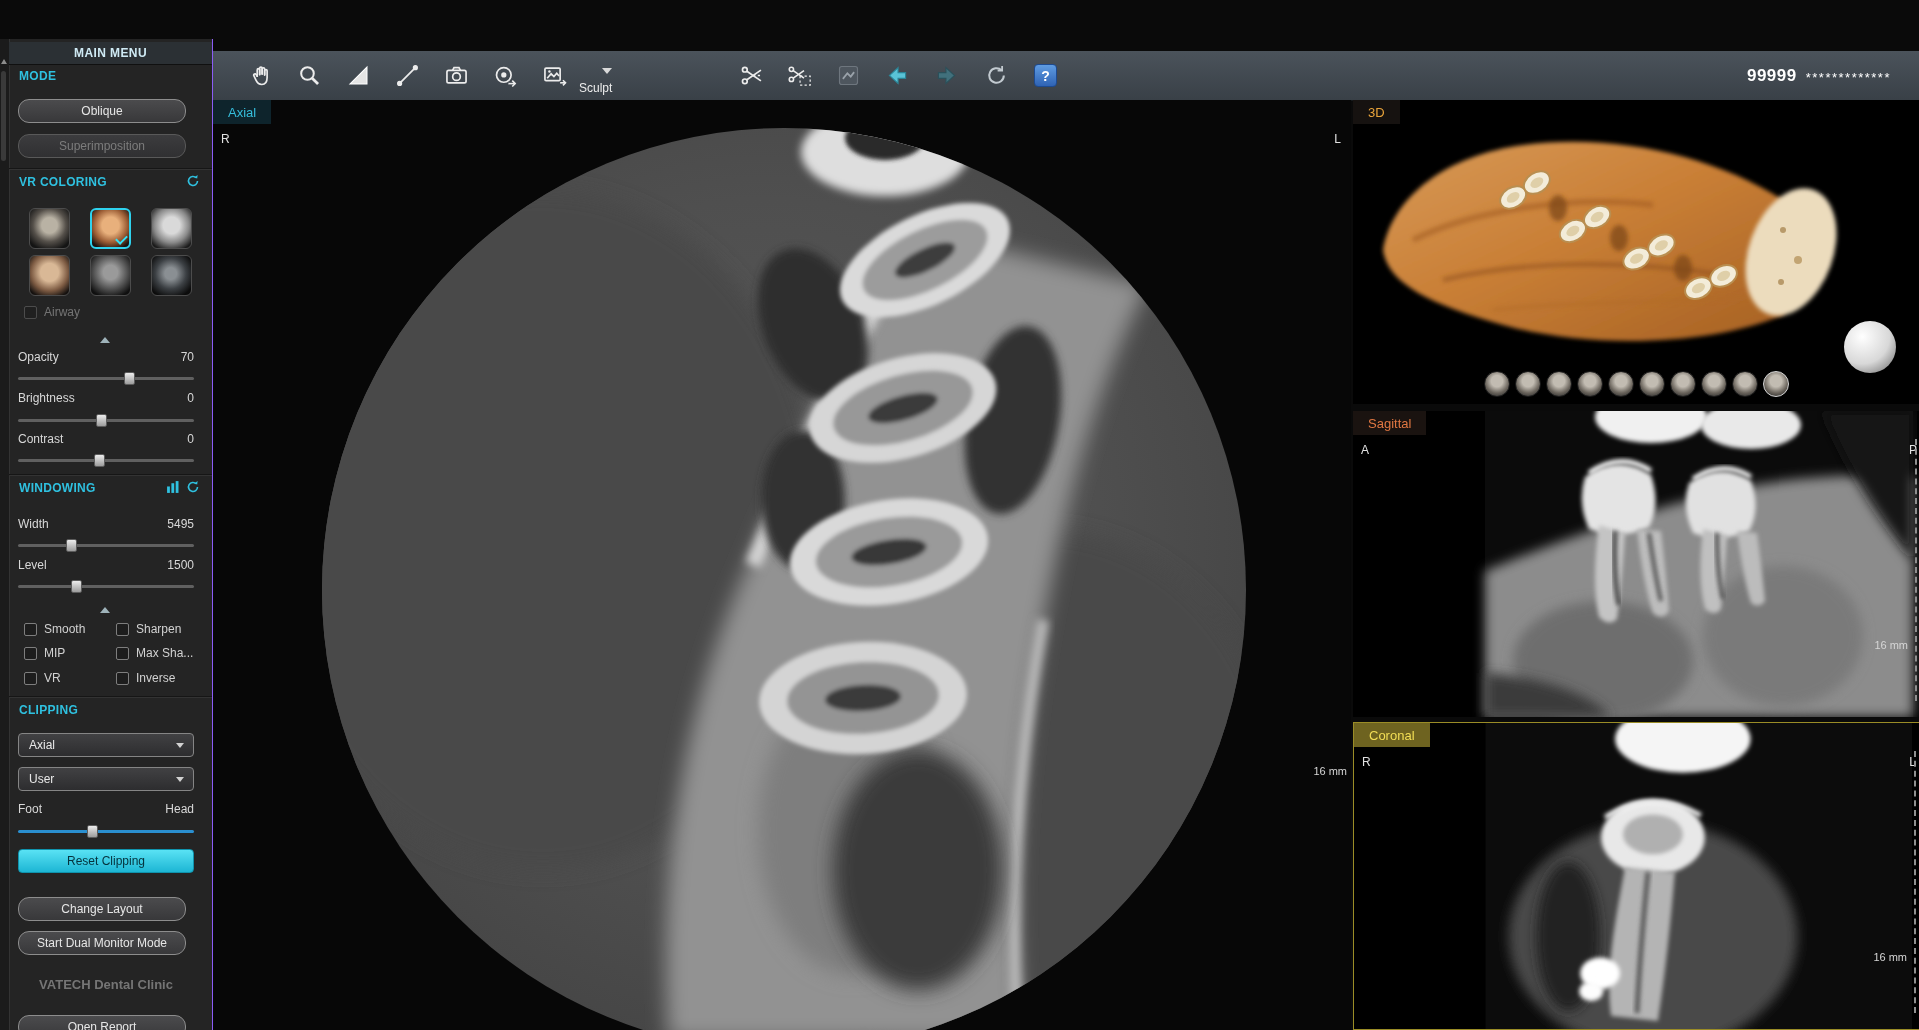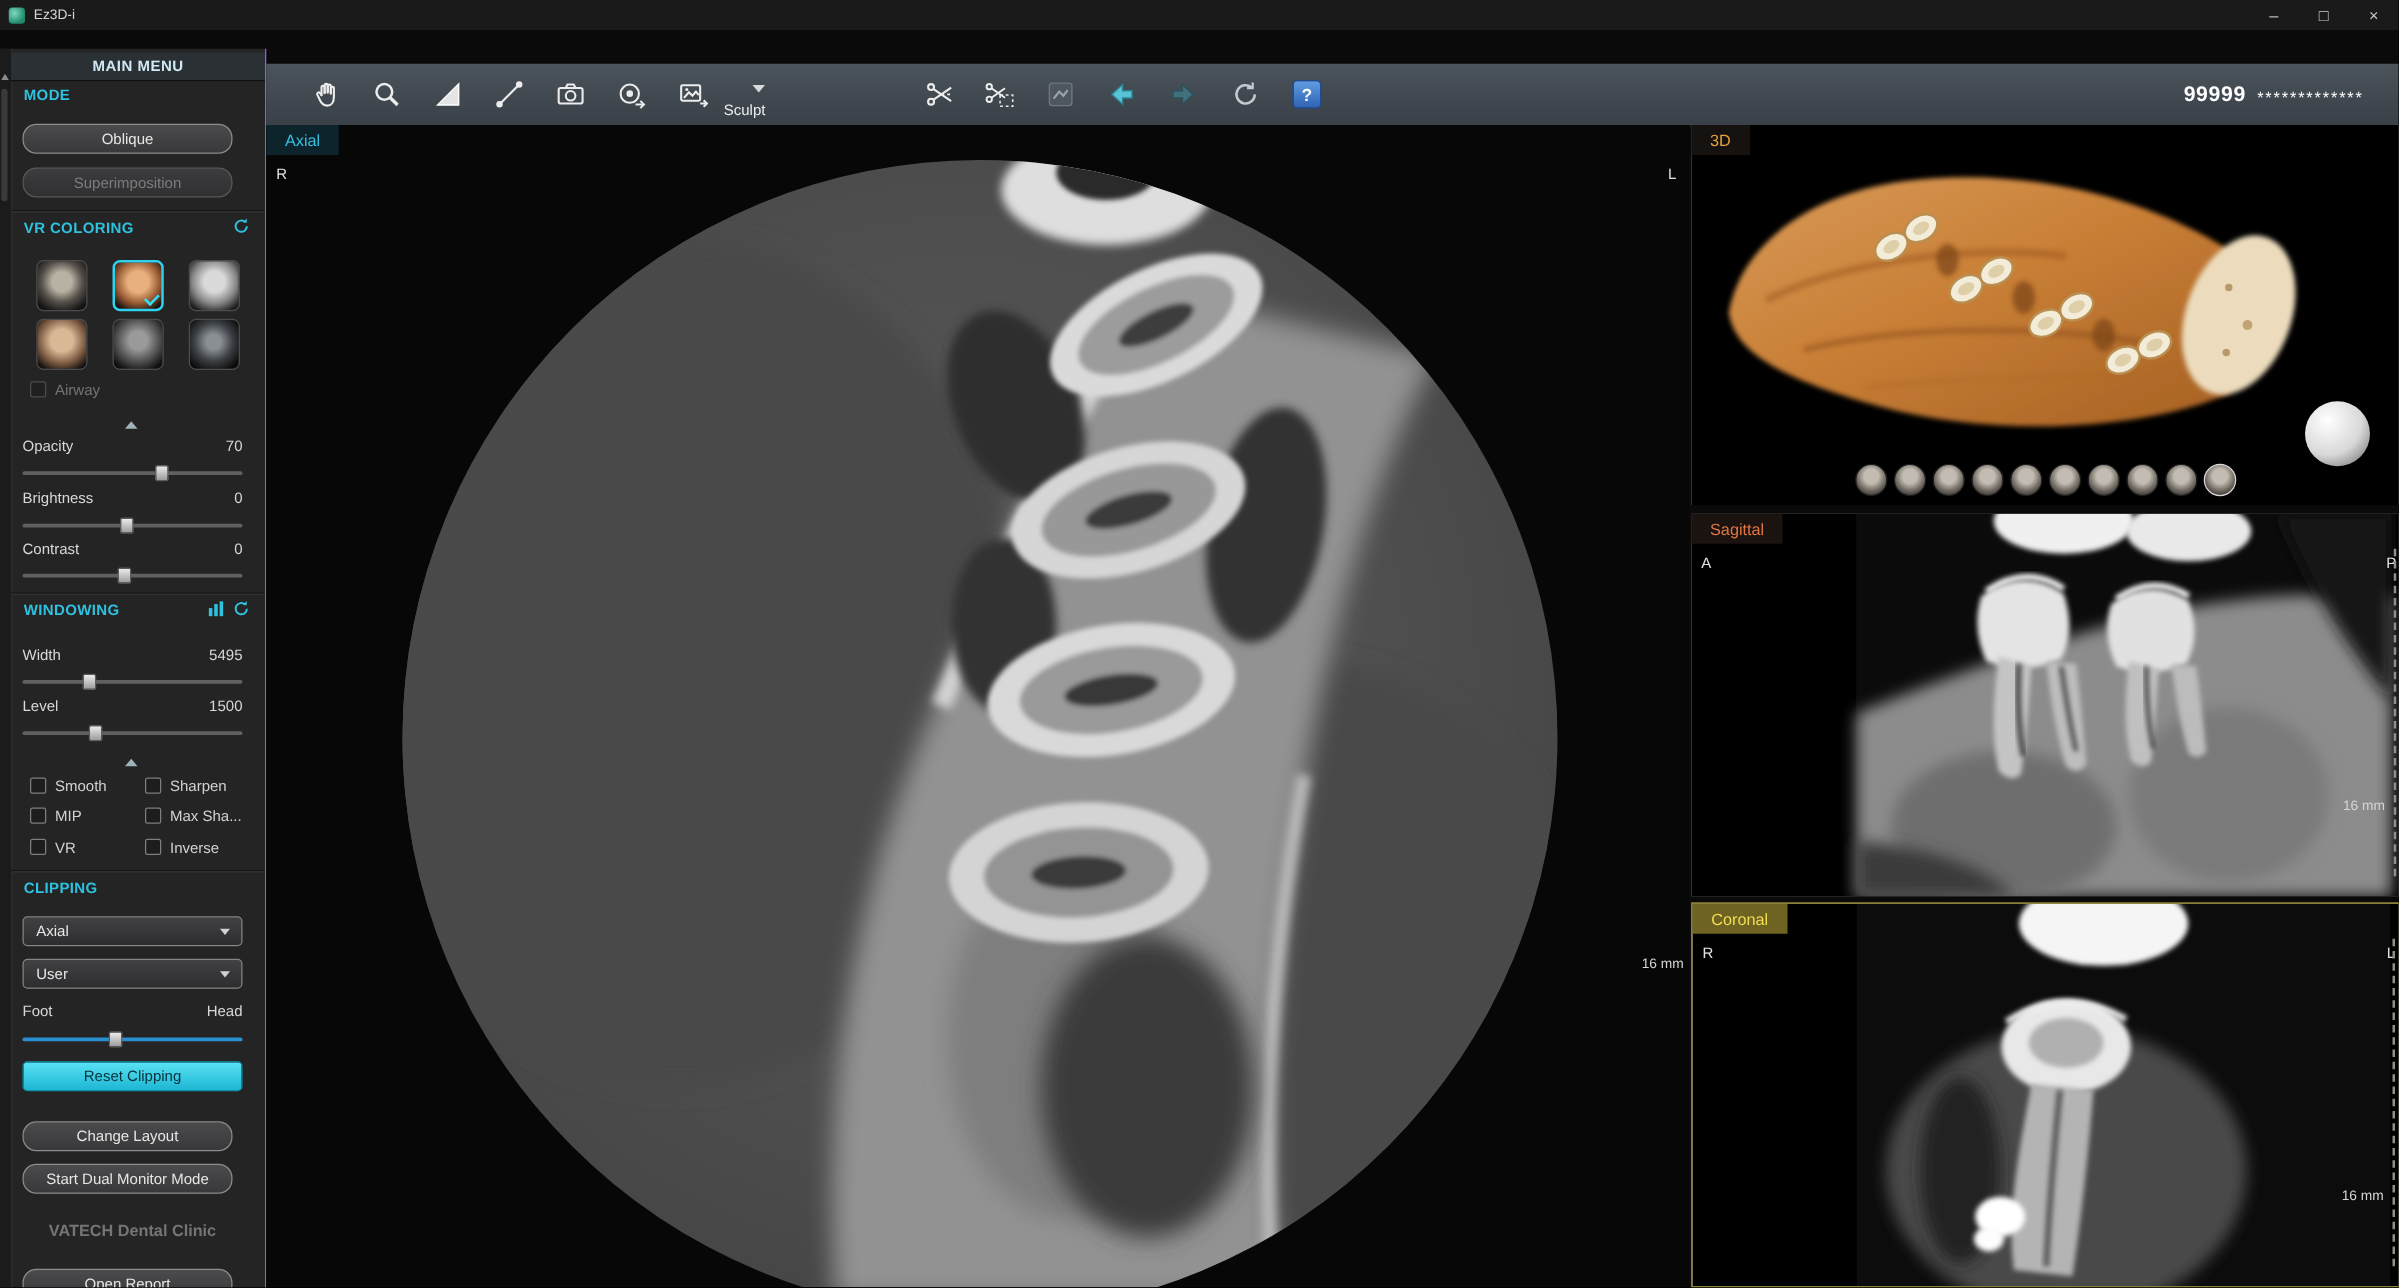--- a/index.html
+++ b/index.html
@@ -23,21 +23,21 @@
   .hicon{position:absolute;width:14px;height:14px;}
   .thumb{position:absolute;width:41px;height:41px;border-radius:6px;border:1px solid #4c4c4c;background:#101010;overflow:hidden;box-sizing:border-box;}
   .thumb.sel{border:2px solid #2fd2ee;}
   .t1{background:radial-gradient(circle at 50% 42%,#b9b2a4 0 26%,#55504a 55%,#141414 85%);}
   .t2{background:radial-gradient(circle at 50% 42%,#e8b07c 0 30%,#9a5c34 60%,#1a1210 88%);}
   .t3{background:radial-gradient(circle at 50% 42%,#d9d9d9 0 28%,#8a8a8a 58%,#1c1c1c 88%);}
   .t4{background:radial-gradient(circle at 50% 42%,#d9b896 0 30%,#7c5a42 62%,#161210 88%);}
   .t5{background:radial-gradient(circle at 50% 42%,#9a9a9a 0 24%,#4e4e4e 58%,#101010 86%);}
   .t6{background:radial-gradient(circle at 48% 45%,#8a8f93 0 20%,#3c4044 52%,#0c0c0c 84%);}
   .chk{position:absolute;right:2px;bottom:5px;width:9px;height:5px;border-left:2px solid #2fe2fa;border-bottom:2px solid #2fe2fa;transform:rotate(-45deg);}
-  .cbrow{position:absolute;display:flex;align-items:flex-start;gap:7px;color:#d2d2d2;font-size:12px;}
+  .cbrow{position:absolute;display:flex;align-items:flex-end;gap:7px;color:#d2d2d2;font-size:12px;}
   .cbox{width:13px;height:13px;background:#1d1d1d;border:1px solid #7e7e7e;border-radius:2px;flex:none;box-sizing:border-box;}
   .cbrow.disabled{opacity:.45;}
   .srow{position:absolute;left:18px;width:176px;display:flex;color:#d8d8d8;font-size:12px;}
   .sval{margin-left:auto;}
   .strack{position:absolute;left:18px;width:176px;height:13px;}
   .sline{position:absolute;left:0;right:0;top:5px;height:3px;background:#606060;border-radius:2px;}
   .sline.blue{background:#2a8fd0;}
   .sthumb{position:absolute;top:0;width:11px;height:13px;margin-left:-5px;background:linear-gradient(#ececec,#9c9c9c);border:1px solid #5c5c5c;border-radius:2px;box-sizing:border-box;}
   .collapse{position:absolute;left:100px;width:0;height:0;border-left:5px solid transparent;border-right:5px solid transparent;border-bottom:6px solid #9fb3ba;}
   .dd{position:absolute;left:18px;width:176px;height:24px;background:linear-gradient(#414143,#2d2d2f);border:1px solid #858585;border-radius:4px;display:flex;align-items:center;color:#e8e8e8;font-size:12px;box-sizing:border-box;}
@@ -77,29 +77,20 @@
   .pre{width:26px;height:26px;border-radius:50%;background:radial-gradient(circle at 50% 38%,#c2bcb2 0 30%,#6a645c 62%,#2a2a2a 90%);border:1px solid #1c1c1c;box-sizing:border-box;}
   .pre.hl{border:1px solid #d8d8d8;}
   .sliceind{position:absolute;right:3px;top:28px;bottom:16px;width:5px;border-right:2px dashed #8f8f8f;z-index:3;}
   .vsvg{position:absolute;left:0;top:0;width:100%;height:100%;}
 </style>
 </head>
 <body>
 
 <div id="app">
 
-  <div id="titlebar">
-    <div class="applogo"></div>
-    <span class="apptitle">Ez3D-i</span>
-    <div class="winbtns">
-      <div class="winbtn">–</div>
-      <div class="winbtn">□</div>
-      <div class="winbtn">×</div>
-    </div>
-  </div>
 
   <div id="sidebar">
     <div id="scrollstrip">
       <div class="scroll-arrow-up"></div>
       <div class="scroll-thumb"></div>
     </div>
     <div id="mainmenu">MAIN MENU</div>
 
     <div class="sec-header" style="top:30px">MODE</div>
     <div class="side-btn" style="top:60px">Oblique</div>

